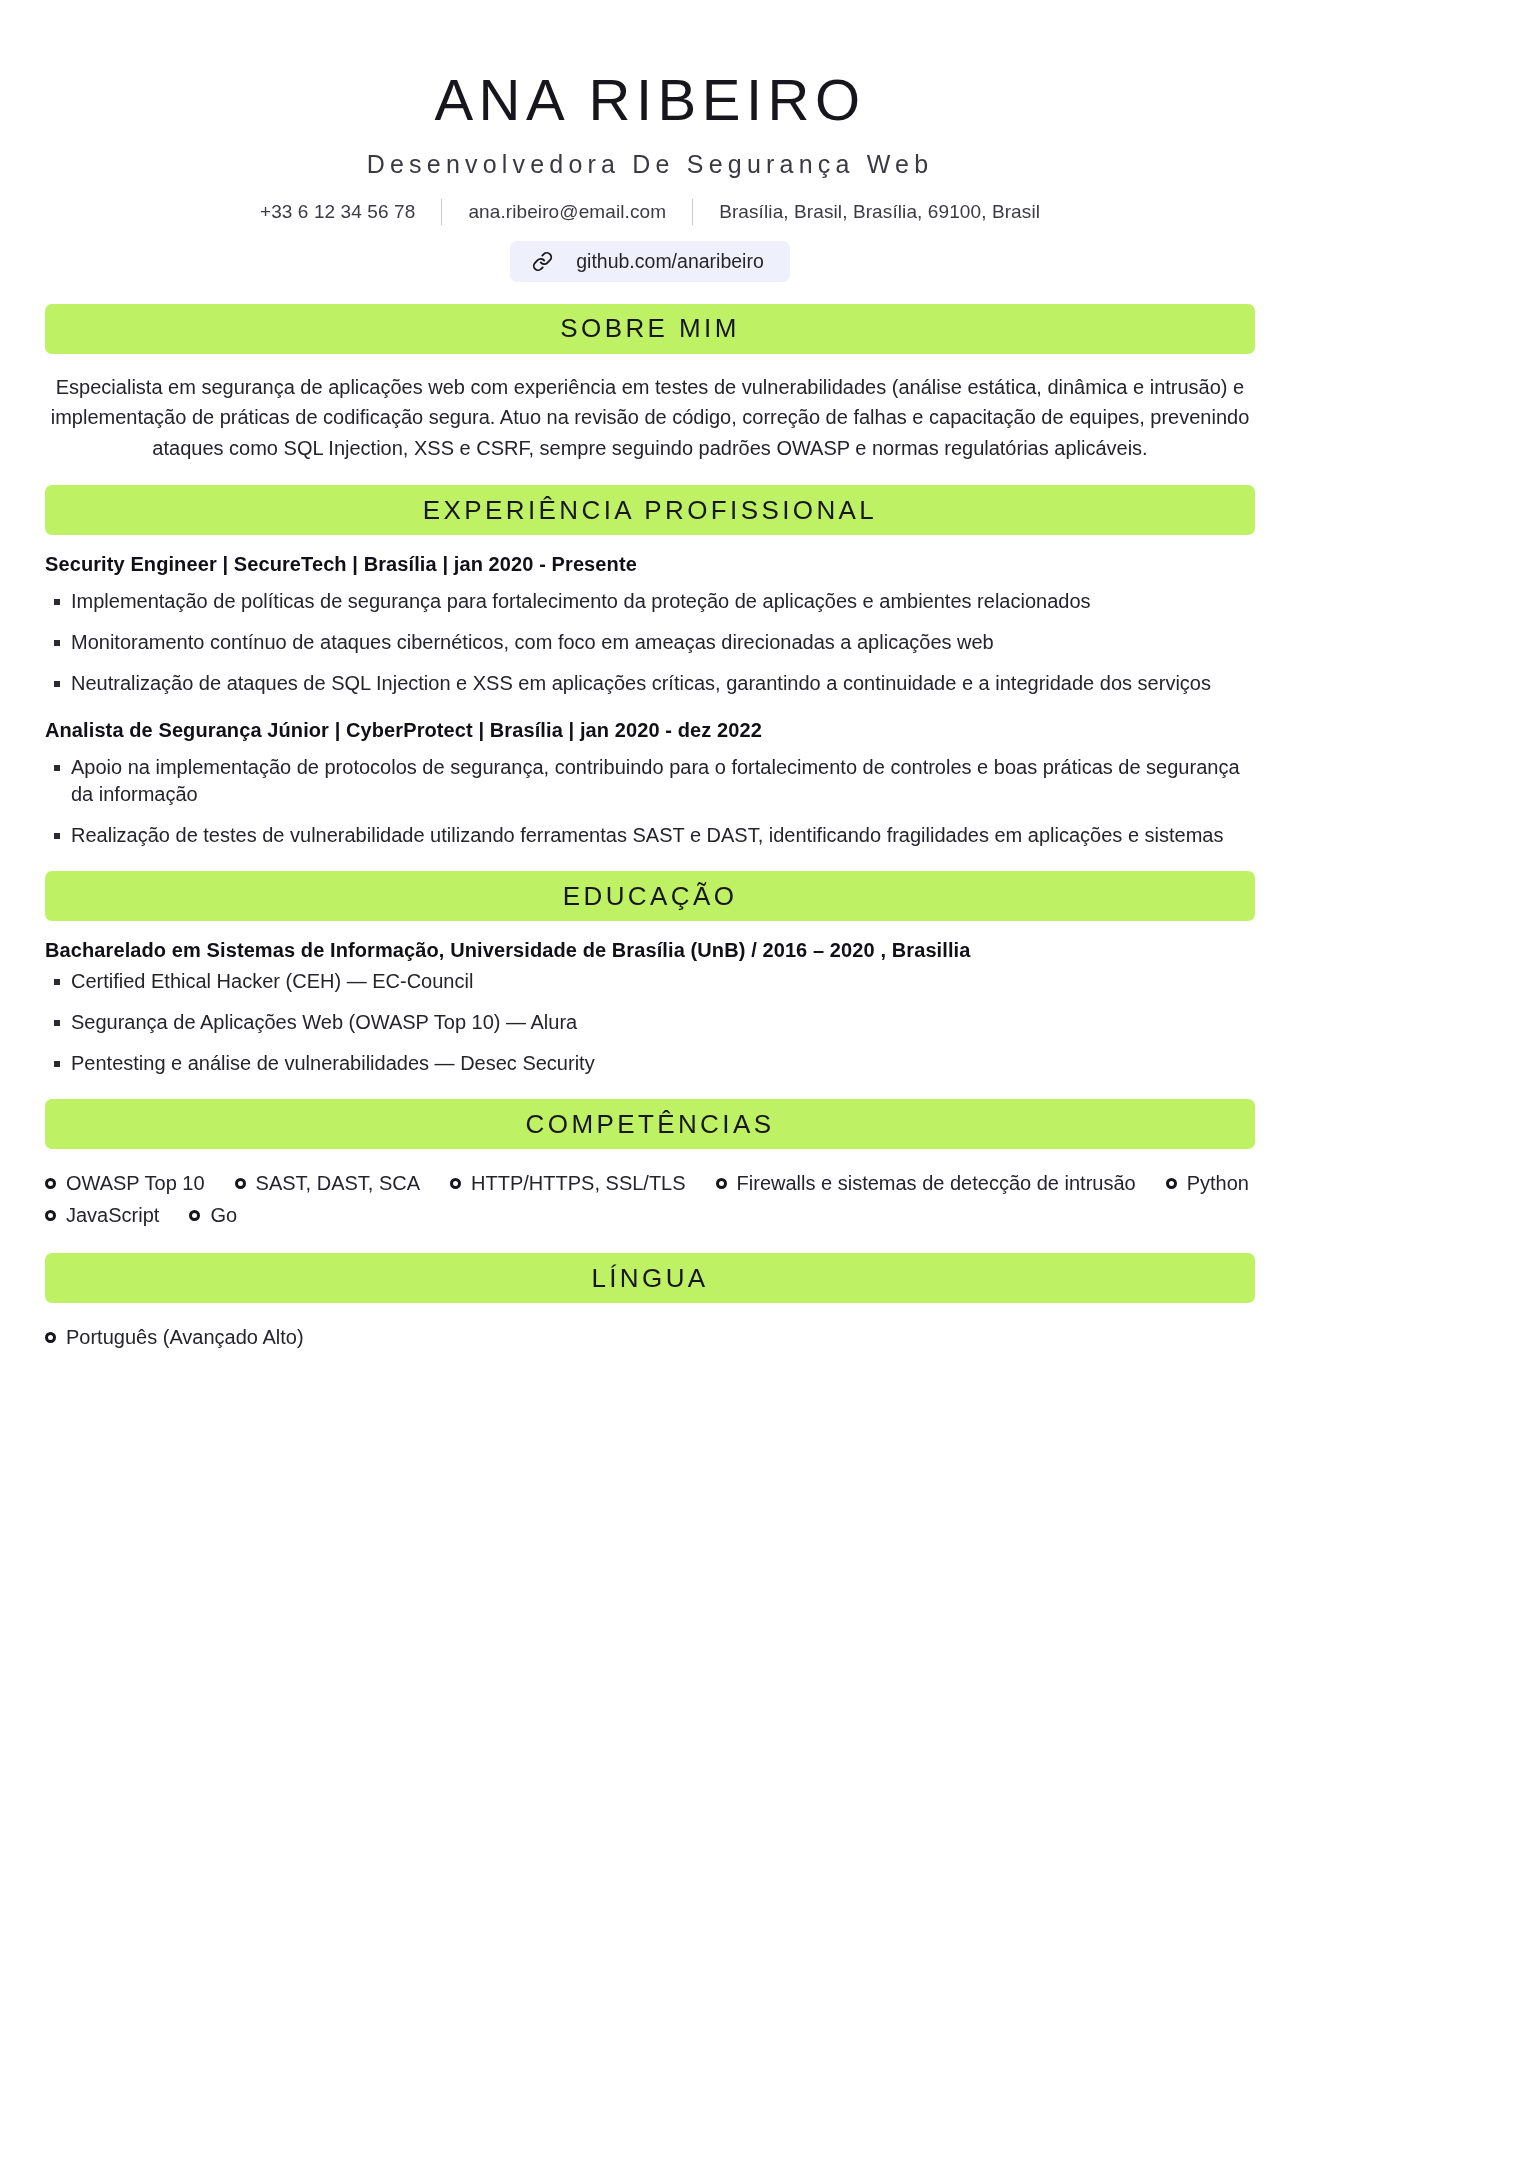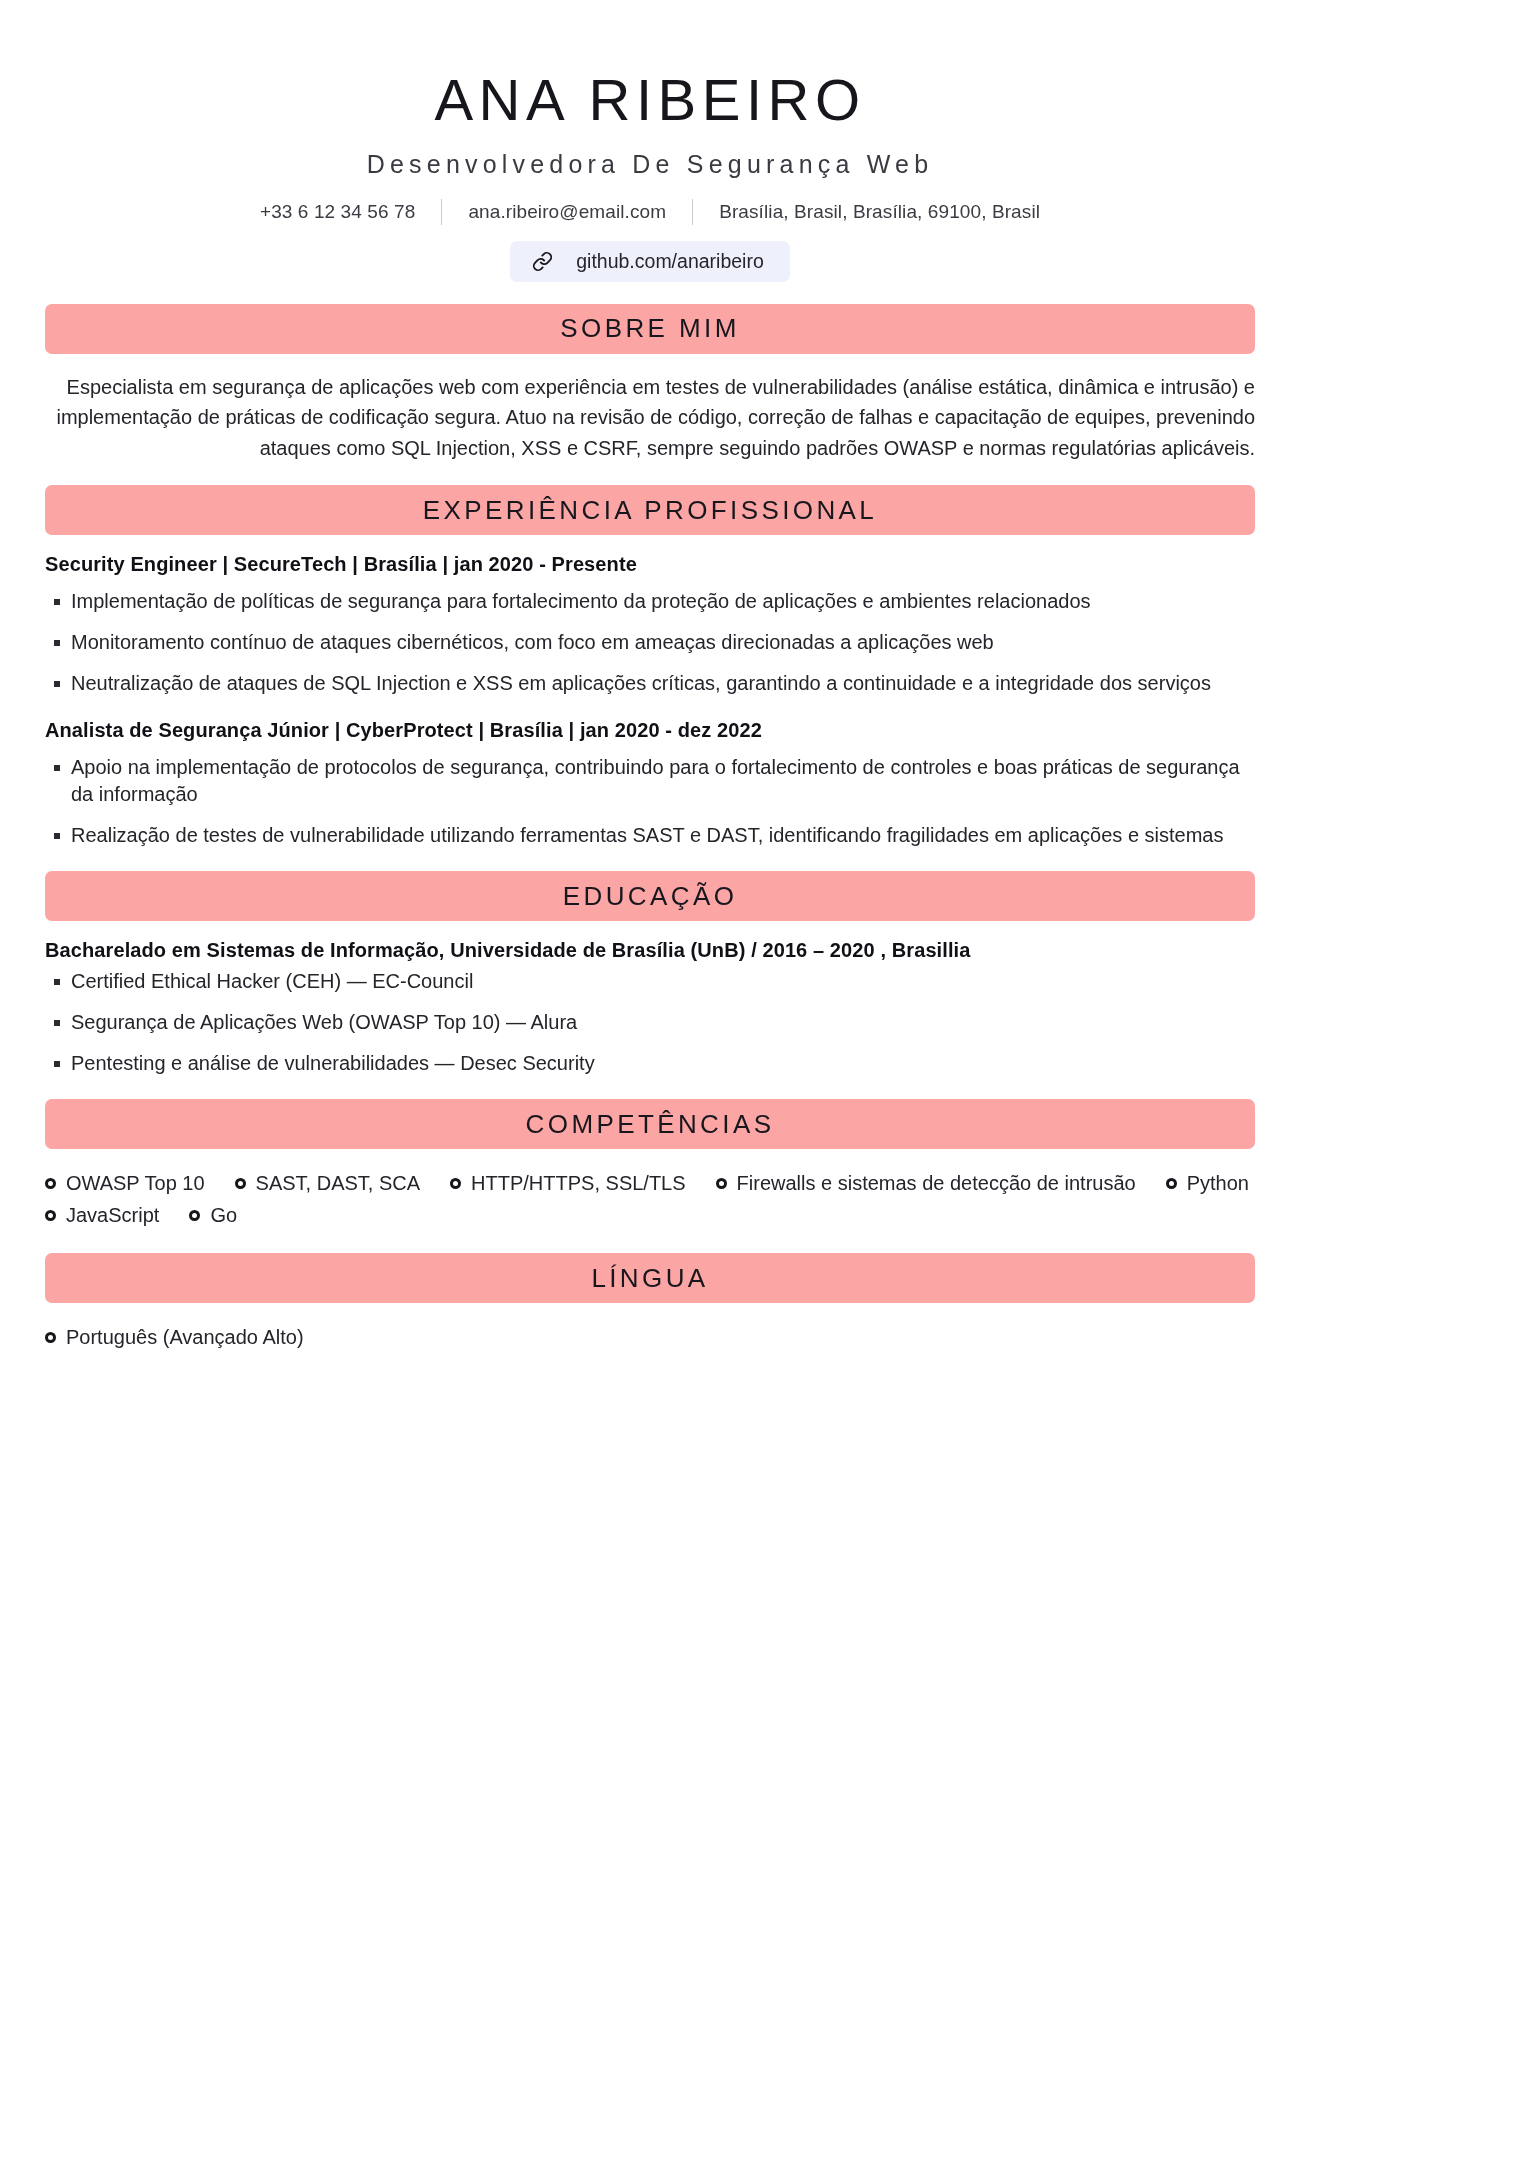--- a/index.html
+++ b/index.html
@@ -89,21 +89,21 @@
     flex: 0 0 auto;
   }
   .link-badge .chain svg { display: block; }
 
   
   .section {
     margin-top: 22px;
   }
   .section-band {
     margin: 0 45px;
-    background: #fca5a5;
+    background: #bef264;
     border-radius: 7px;
     height: 50px;
     display: flex;
     align-items: center;
     justify-content: center;
   }
   .section-band .section-title {
     font-size: 26px;
     font-weight: 400;
     letter-spacing: 3.4px;
@@ -113,21 +113,21 @@
   .section-body {
     padding: 0 45px;
     margin-top: 18px;
   }
 
   
   .summary-text {
     font-size: 20px;
     line-height: 1.52;
     color: #24242b;
-    text-align: right;
+    text-align: center;
   }
 
   
   .entry { margin-bottom: 4px; }
   .entry + .entry { margin-top: 22px; }
   .entry-heading {
     font-size: 20px;
     font-weight: 700;
     color: #101016;
     letter-spacing: 0.1px;

